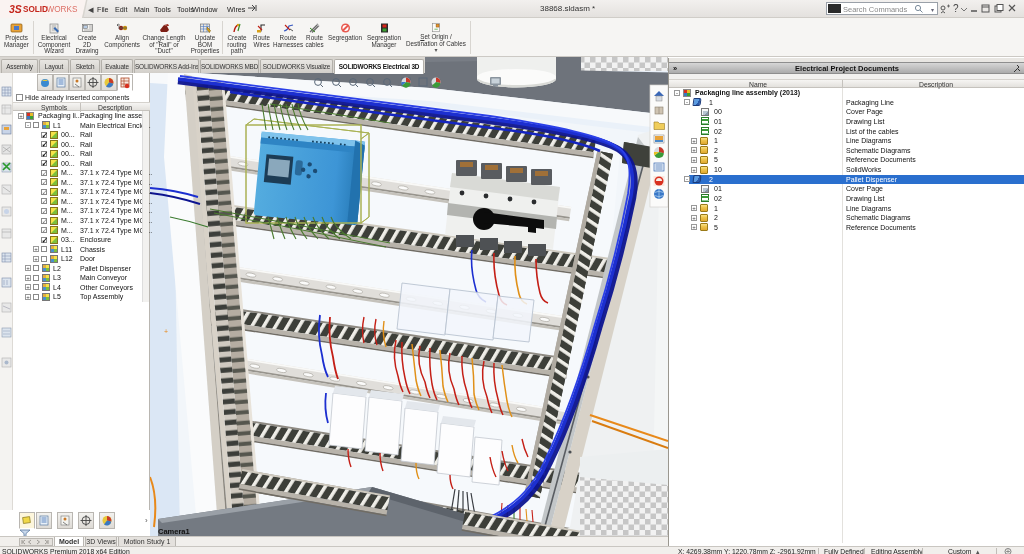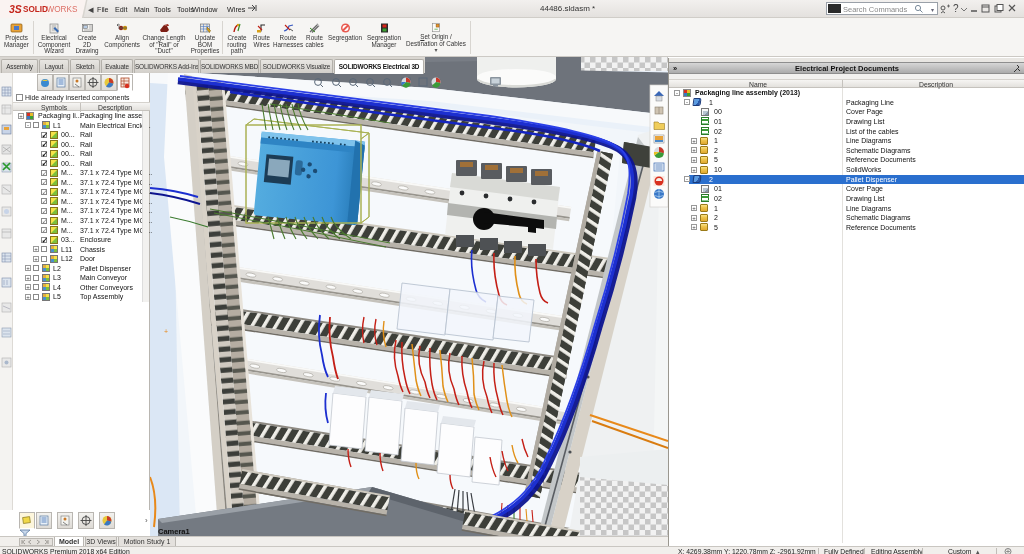--- a/index.html
+++ b/index.html
@@ -492,21 +492,21 @@
 <span class="mitem" style="left:27px;">Edit</span>
 <span class="mitem" style="left:46px;">Main</span>
 <span class="mitem" style="left:66px;">Tools</span>
 <span class="mitem" style="left:89px;">Tools</span>
 <span class="mitem" style="left:104px;">Window</span>
 <span class="mitem" style="left:139px;">Wires</span>
 <svg class="mitem" style="left:160px;top:4px;" width="10" height="8" viewBox="0 0 10 8">
         <path d="M0 4 l6 0 M4 1 L7 4 L4 7 M8 1 l0 6" stroke="#444" stroke-width="1" fill="none"></path>
       </svg>
 </div>
-<div class="abs" id="doctitle">44486.sldasm *</div>
+<div class="abs" id="doctitle">38868.sldasm *</div>
 <div class="abs" id="searchbox">
       <span class="sic"></span>
       <span style="position:absolute;left:16px;top:2px;">Search Commands</span>
 <svg style="position:absolute;right:14px;top:1px;" width="9" height="10" viewBox="0 0 9 10">
         <circle cx="4" cy="4" r="2.6" fill="none" stroke="#7a8a9a" stroke-width="1"></circle>
         <line x1="6" y1="6" x2="8.5" y2="8.5" stroke="#7a8a9a" stroke-width="1"></line>
       </svg>
 <span style="position:absolute;right:3px;top:2.5px;font-size:6px;color:#667;">▾</span>
     </div>
 <div class="abs" id="winbtns"><svg width="80" height="14" viewBox="0 0 80 14">

